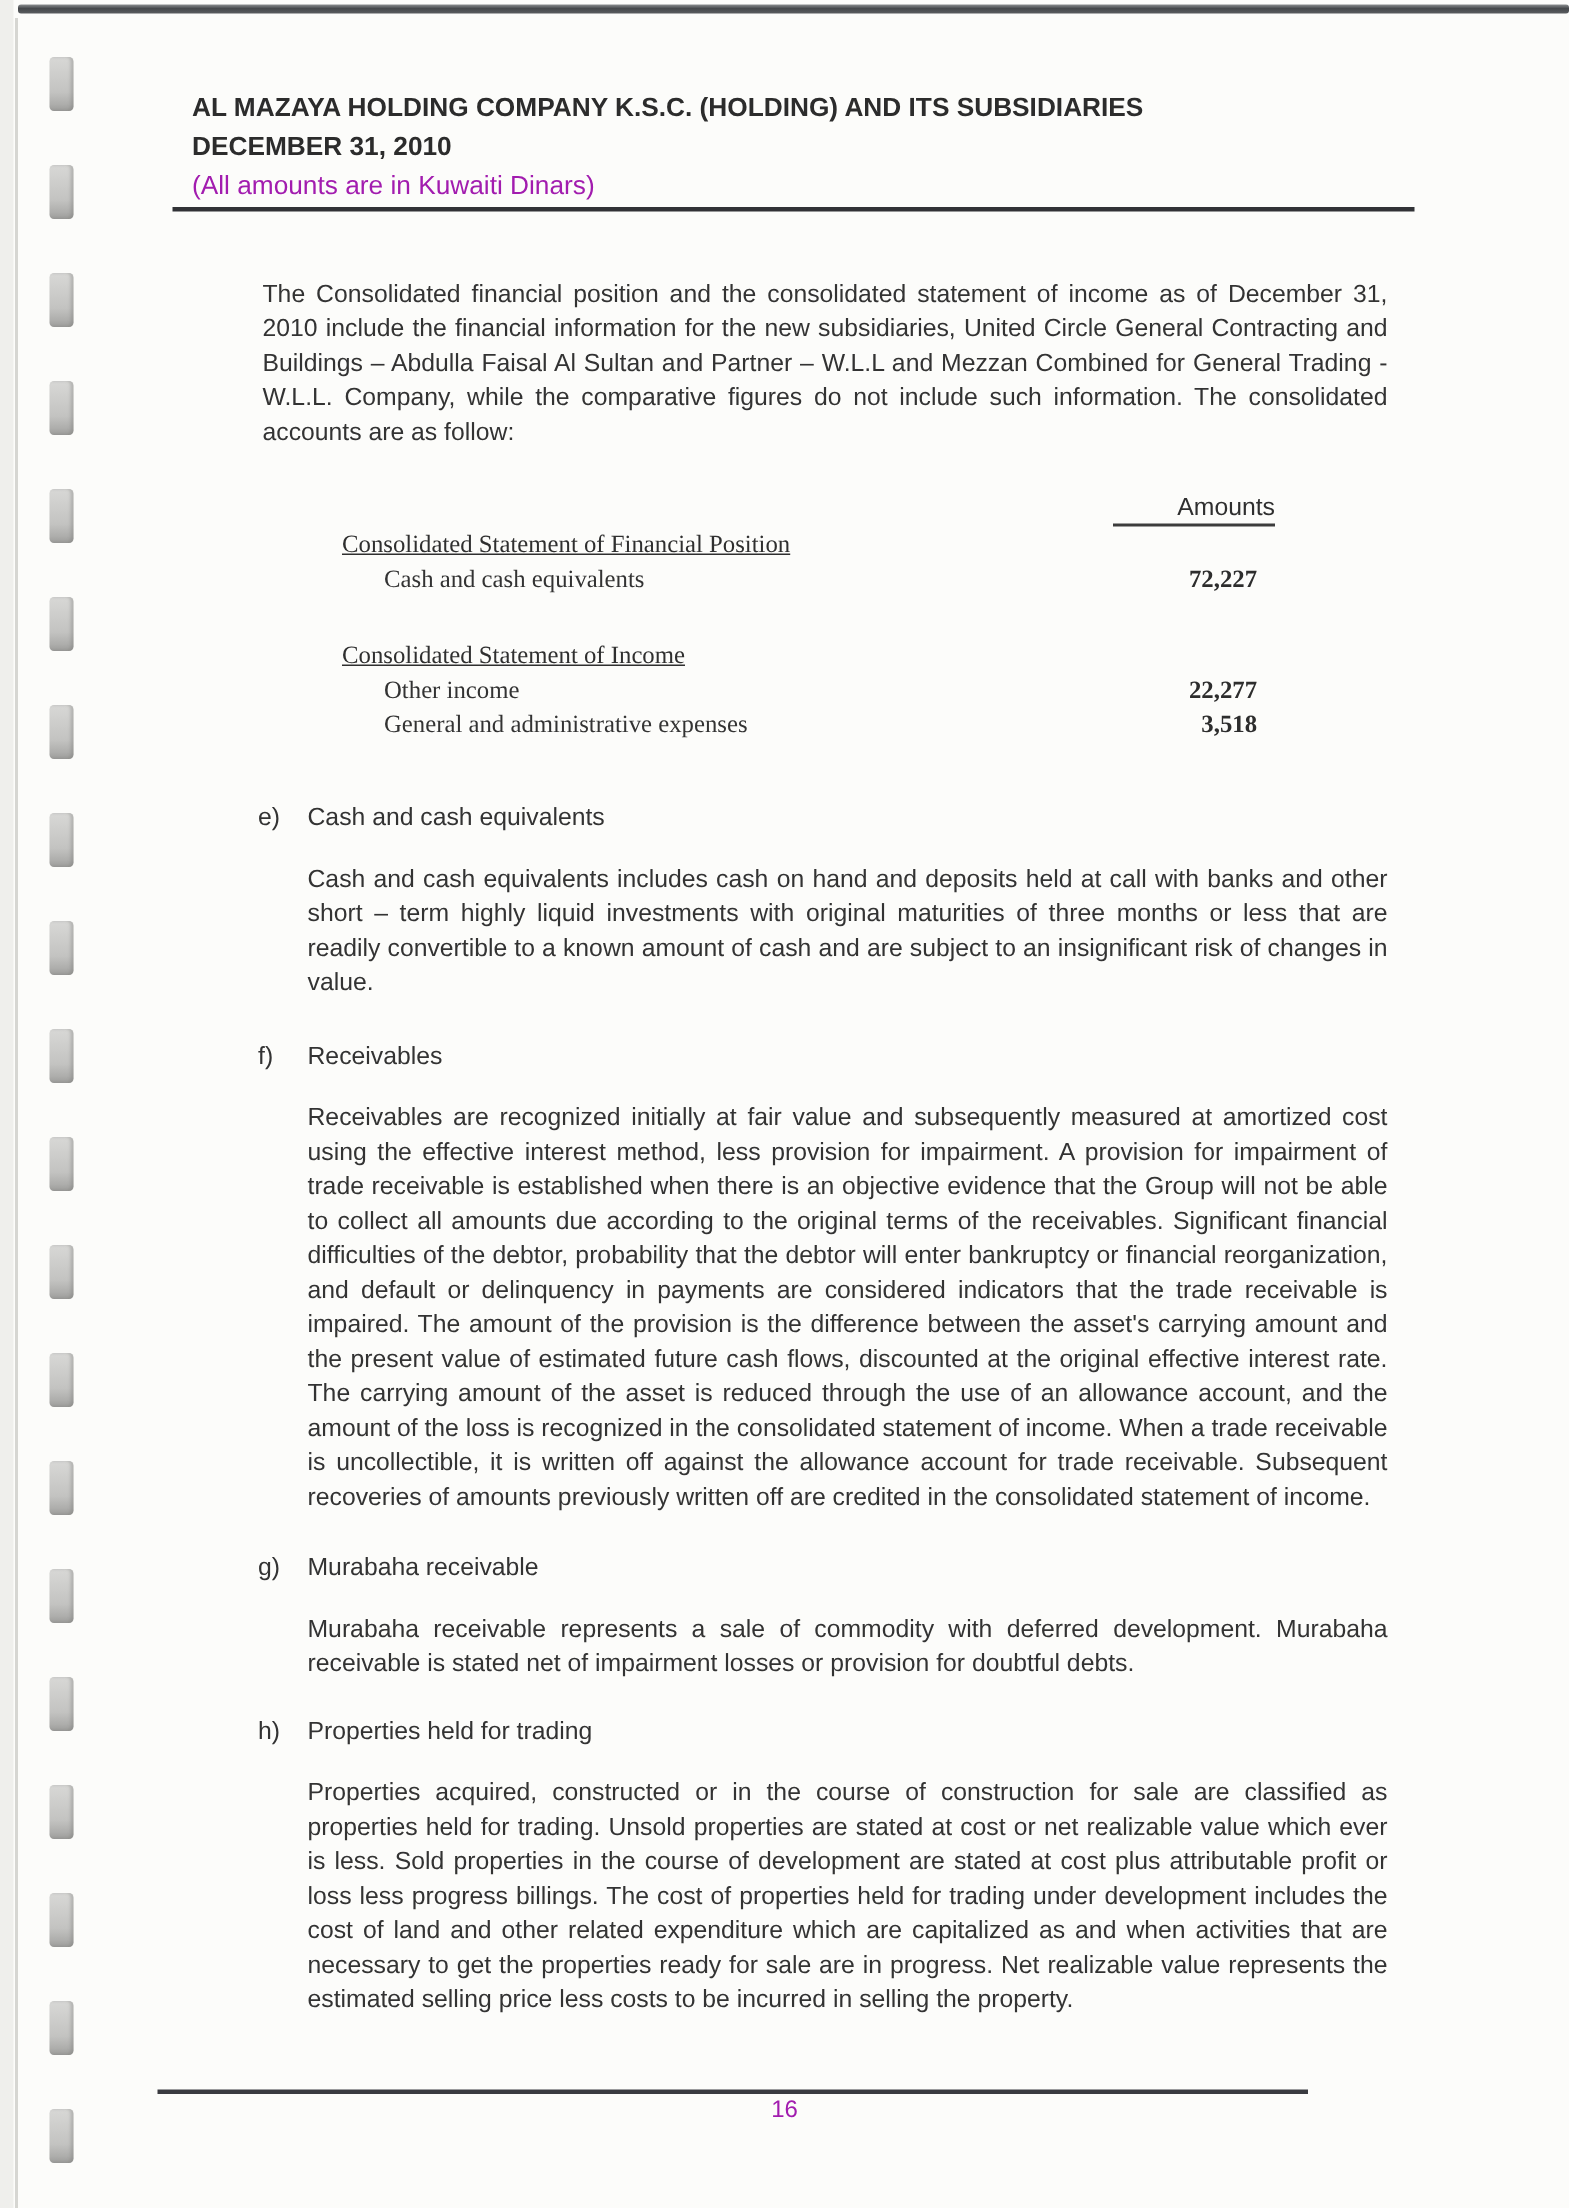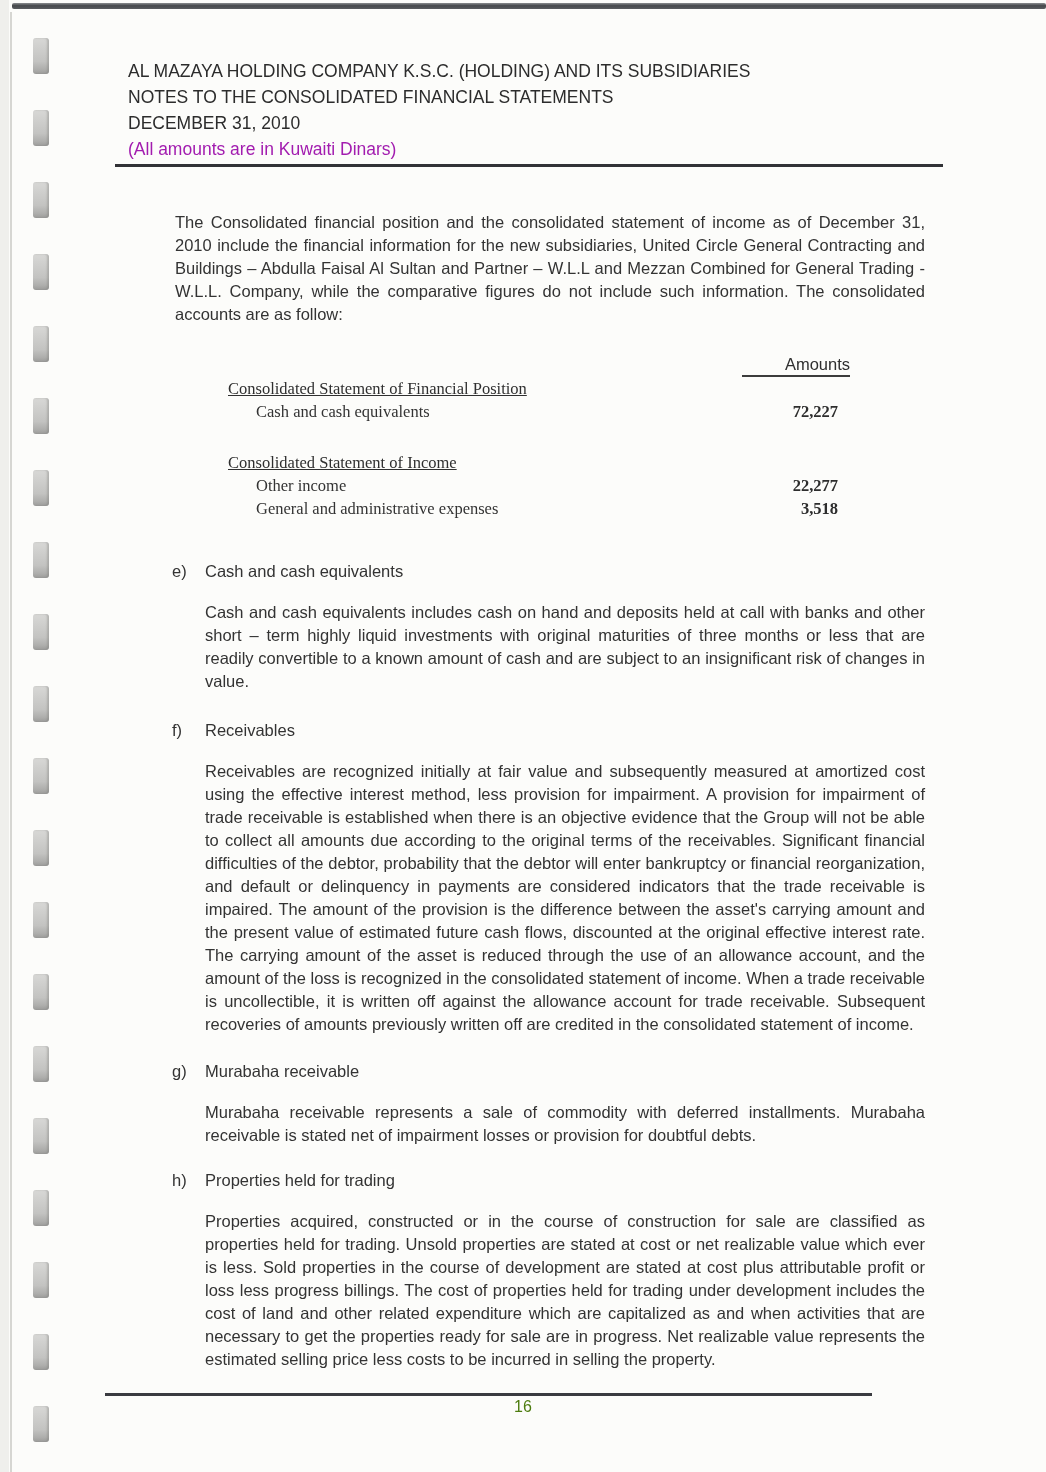--- a/index.html
+++ b/index.html
@@ -27,21 +27,21 @@
     background: #d6d6d2;
   }
   .mark {
     position: absolute; left: 33px; width: 16px; height: 36px;
     border-radius: 3px;
     background: linear-gradient(180deg, #d8d8d6 0%, #c3c3c1 65%, #adadab 88%, #9b9b99 100%);
     box-shadow: inset -2px 0 2px rgba(120,120,118,0.35);
   }
   
   .content { position: absolute; left: 128px; top: 58px; width: 815px; }
-  .h-line { font-size: 17.5px; line-height: 26px; font-weight: normal; color: #2c2c2c; }
+  .h-line { font-size: 17.5px; line-height: 26px; font-weight: bold; color: #2c2c2c; }
   .h-normal { font-size: 17.5px; line-height: 26px; font-weight: normal; color: #a21caf; }
   .header-rule {
     margin-top: 2px; margin-left: -13px; width: 828px; height: 3px;
     background: #313236;
   }
   p.intro {
     margin: 44px 16px 0 47px; width: 750px;
     font-size: 16.5px; line-height: 23px; text-align: justify;
   }
   
@@ -67,21 +67,21 @@
   .sec-f { margin-top: 26px; }
   .sec-g { margin-top: 24px; }
   .sec-h { margin-top: 22px; }
   
   .footer-rule {
     position: absolute; left: 105px; top: 1393px; width: 767px; height: 3px;
     background: #3a3b40;
   }
   .page-number {
     position: absolute; left: 0; top: 1398px; width: 1046px;
-    text-align: center; font-size: 16px; color: #4d7c0f;
+    text-align: center; font-size: 16px; color: #a21caf;
   }
 </style>
 </head>
 <body>
 
 <div class="page">
   <div class="topbar"></div>
   <div class="scan-strip"></div>
   <div class="left-edge"></div>
   <div id="binder-marks">
@@ -104,21 +104,20 @@
       <div class="mark" style="top: 1190px;"></div>
       <div class="mark" style="top: 1262px;"></div>
       <div class="mark" style="top: 1334px;"></div>
       <div class="mark" style="top: 1406px;"></div>
     </div>
 
   <div class="content">
 
     <header>
       <div class="h-line">AL MAZAYA HOLDING COMPANY K.S.C. (HOLDING) AND ITS SUBSIDIARIES</div>
-      <div class="h-line">NOTES TO THE CONSOLIDATED FINANCIAL STATEMENTS</div>
       <div class="h-line">DECEMBER 31, 2010</div>
       <div class="h-normal">(All amounts are in Kuwaiti Dinars)</div>
       <div class="header-rule"></div>
     </header>
 
     <p class="intro">The Consolidated financial position and the consolidated statement of income as of December 31, 2010 include the financial information for the new subsidiaries, United Circle General Contracting and Buildings – Abdulla Faisal Al Sultan and Partner – W.L.L and Mezzan Combined for General Trading - W.L.L. Company, while the comparative figures do not include such information. The consolidated accounts are as follow:</p>
 
     <div class="fin-table">
       <span class="amounts-head">Amounts</span>
 
@@ -160,21 +159,21 @@
       <div class="sec-body">
         <div class="sec-title">Receivables</div>
         <p class="sec-text">Receivables are recognized initially at fair value and subsequently measured at amortized cost using the effective interest method, less provision for impairment. A provision for impairment of trade receivable is established when there is an objective evidence that the Group will not be able to collect all amounts due according to the original terms of the receivables. Significant financial difficulties of the debtor, probability that the debtor will enter bankruptcy or financial reorganization, and default or delinquency in payments are considered indicators that the trade receivable is impaired. The amount of the provision is the difference between the asset's carrying amount and the present value of estimated future cash flows, discounted at the original effective interest rate. The carrying amount of the asset is reduced through the use of an allowance account, and the amount of the loss is recognized in the consolidated statement of income. When a trade receivable is uncollectible, it is written off against the allowance account for trade receivable. Subsequent recoveries of amounts previously written off are credited in the consolidated statement of income.</p>
       </div>
     </div>
 
     <div class="section sec-g">
       <span class="letter">g)</span>
       <div class="sec-body">
         <div class="sec-title">Murabaha receivable</div>
-        <p class="sec-text">Murabaha receivable represents a sale of commodity with deferred installments. Murabaha receivable is stated net of impairment losses or provision for doubtful debts.</p>
+        <p class="sec-text">Murabaha receivable represents a sale of commodity with deferred development. Murabaha receivable is stated net of impairment losses or provision for doubtful debts.</p>
       </div>
     </div>
 
     <div class="section sec-h">
       <span class="letter">h)</span>
       <div class="sec-body">
         <div class="sec-title">Properties held for trading</div>
         <p class="sec-text">Properties acquired, constructed or in the course of construction for sale are classified as properties held for trading. Unsold properties are stated at cost or net realizable value which ever is less. Sold properties in the course of development are stated at cost plus attributable profit or loss less progress billings. The cost of properties held for trading under development includes the cost of land and other related expenditure which are capitalized as and when activities that are necessary to get the properties ready for sale are in progress. Net realizable value represents the estimated selling price less costs to be incurred in selling the property.</p>
       </div>
     </div>

